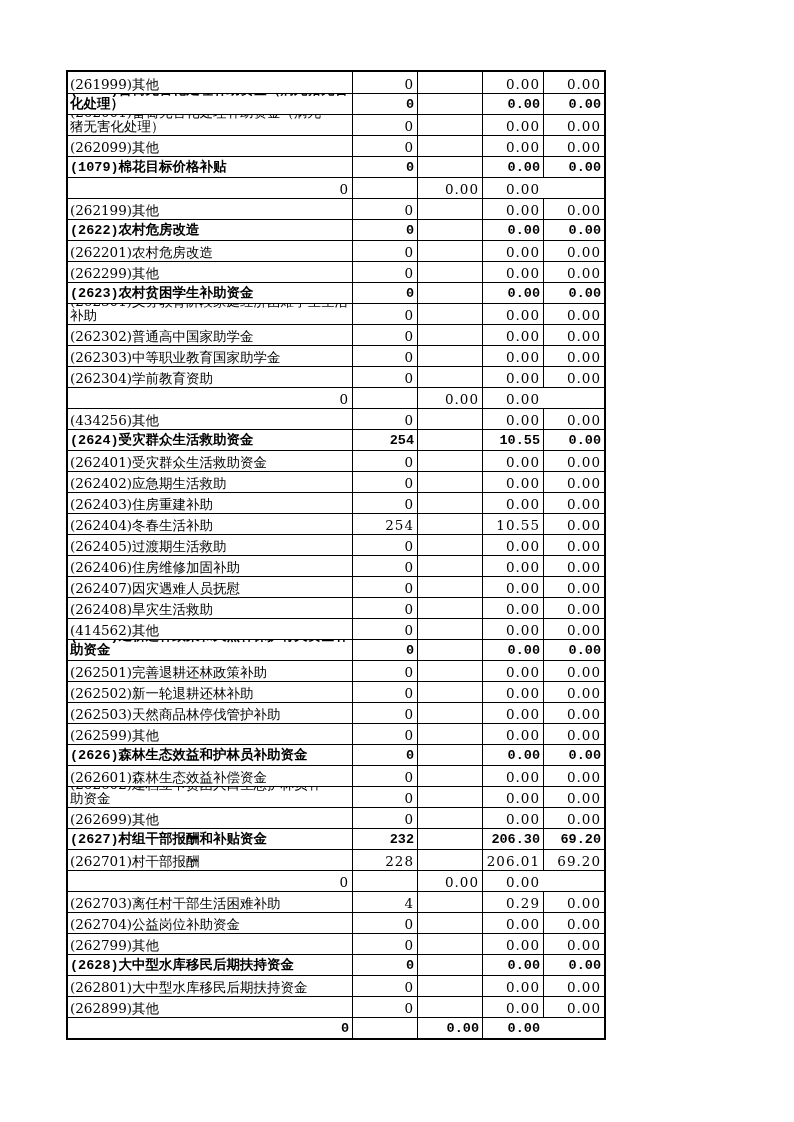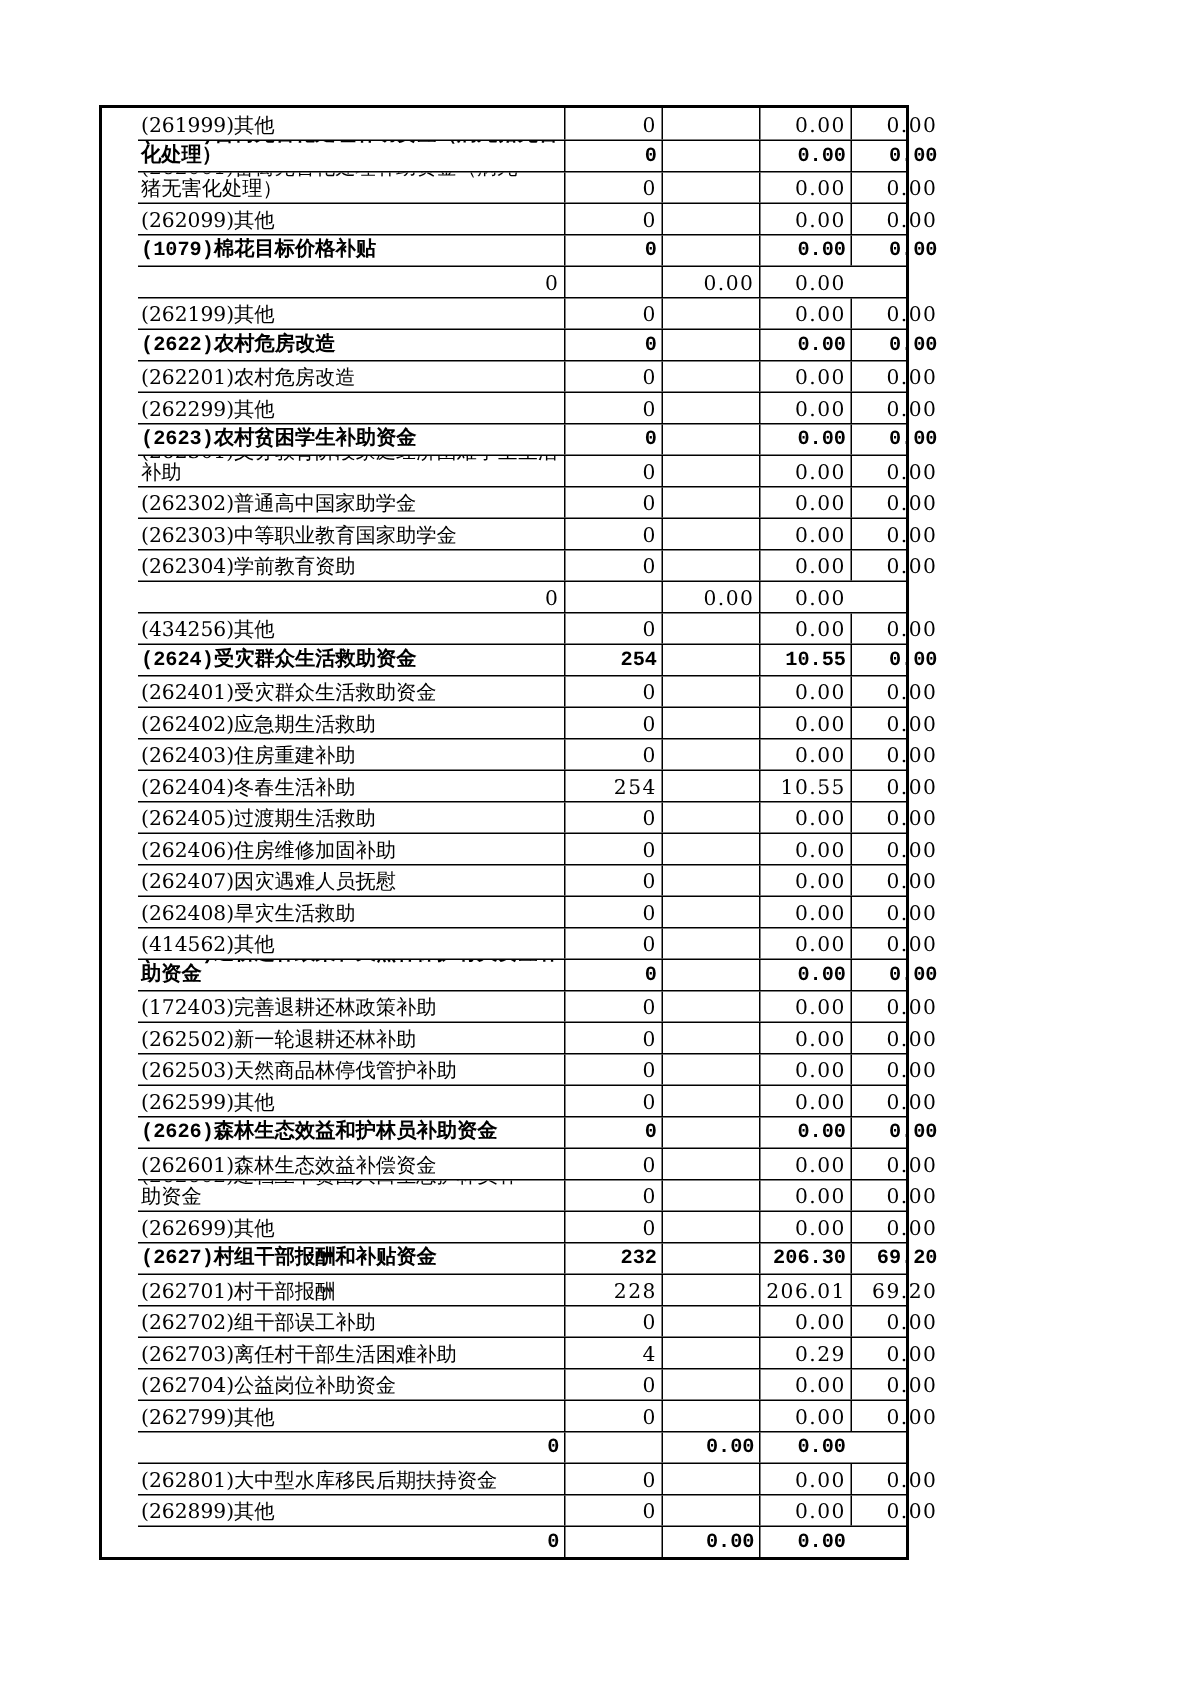--- a/index.html
+++ b/index.html
@@ -5,21 +5,21 @@
   html, body { margin: 0; padding: 0; }
   body {
     width: 794px; height: 1122px; background: #ffffff;
     font-family: "DejaVu Serif", "Liberation Serif", serif;
   }
   .page {
     position: relative; width: 794px; height: 1122px; background: #ffffff; overflow: hidden;
   }
   .budget-table {
     position: absolute; left: 66px; top: 70px; width: 540px;
-    border: 2px solid #000; box-sizing: border-box; background: #fff; padding-left: 24px;
+    border: 2px solid #000; box-sizing: border-box; background: #fff;
   }
   .t-row {
     display: grid;
     grid-template-columns: 284px 65px 65px 61px 61px;
     height: 21px; box-sizing: border-box;
     border-top: 1px solid #000;
     font-size: 13.5px; line-height: 14px; color: #000;
     font-family: "DejaVu Serif", "Liberation Serif", serif;
   }
   .t-row:first-child { border-top: none; }
@@ -371,21 +371,21 @@
     </div>
     <div class="c num">0</div>
     <div class="c num"></div>
     <div class="c num">0.00</div>
     <div class="c num">0.00</div>
   </div>
 
   <div class="t-row">
     <div class="c label">
       <span class="label-lines">
-            <span class="line">(172403)完善退耕还林政策补助</span>
+            <span class="line">(262501)完善退耕还林政策补助</span>
           </span>
     </div>
     <div class="c num">0</div>
     <div class="c num"></div>
     <div class="c num">0.00</div>
     <div class="c num">0.00</div>
   </div>
 
   <div class="t-row">
     <div class="c label">
@@ -490,25 +490,20 @@
             <span class="line">(262701)村干部报酬</span>
           </span>
     </div>
     <div class="c num">228</div>
     <div class="c num"></div>
     <div class="c num">206.01</div>
     <div class="c num">69.20</div>
   </div>
 
   <div class="t-row">
-    <div class="c label">
-      <span class="label-lines">
-            <span class="line">(262702)组干部误工补助</span>
-          </span>
-    </div>
     <div class="c num">0</div>
     <div class="c num"></div>
     <div class="c num">0.00</div>
     <div class="c num">0.00</div>
   </div>
 
   <div class="t-row">
     <div class="c label">
       <span class="label-lines">
             <span class="line">(262703)离任村干部生活困难补助</span>
@@ -538,20 +533,25 @@
             <span class="line">(262799)其他</span>
           </span>
     </div>
     <div class="c num">0</div>
     <div class="c num"></div>
     <div class="c num">0.00</div>
     <div class="c num">0.00</div>
   </div>
 
   <div class="t-row bold">
+    <div class="c label">
+      <span class="label-lines">
+            <span class="line">(2628)大中型水库移民后期扶持资金</span>
+          </span>
+    </div>
     <div class="c num">0</div>
     <div class="c num"></div>
     <div class="c num">0.00</div>
     <div class="c num">0.00</div>
   </div>
 
   <div class="t-row">
     <div class="c label">
       <span class="label-lines">
             <span class="line">(262801)大中型水库移民后期扶持资金</span>

